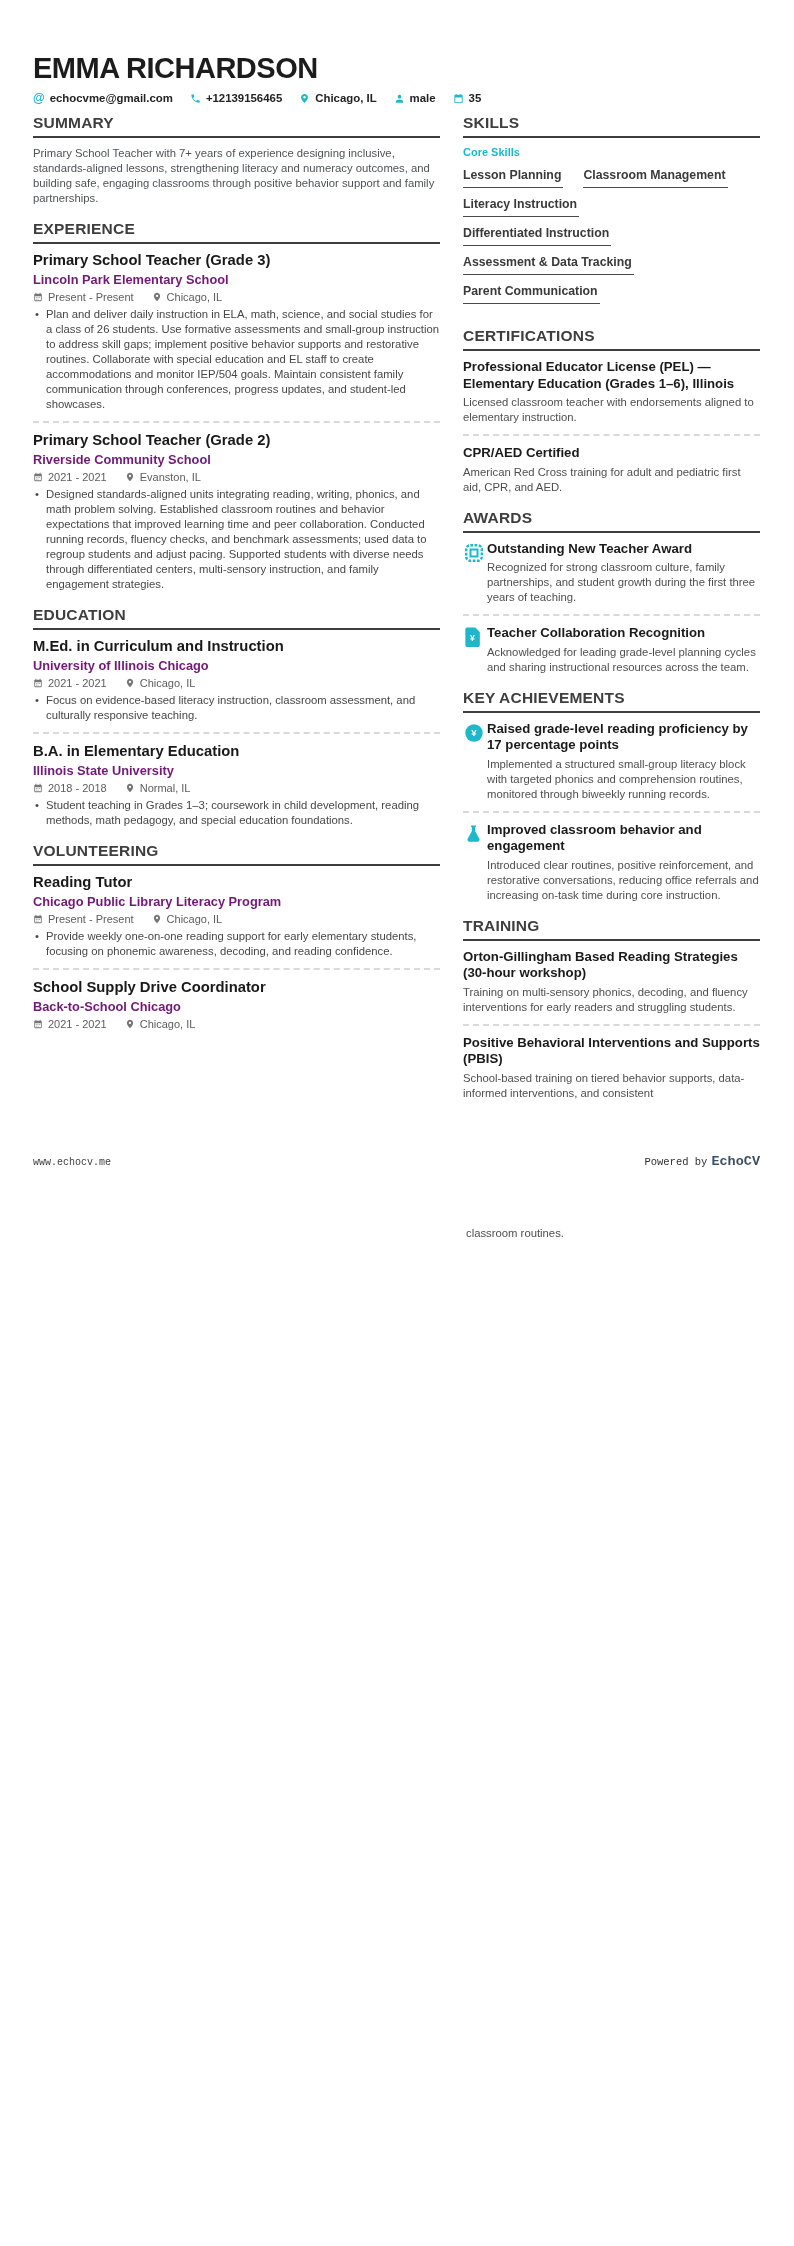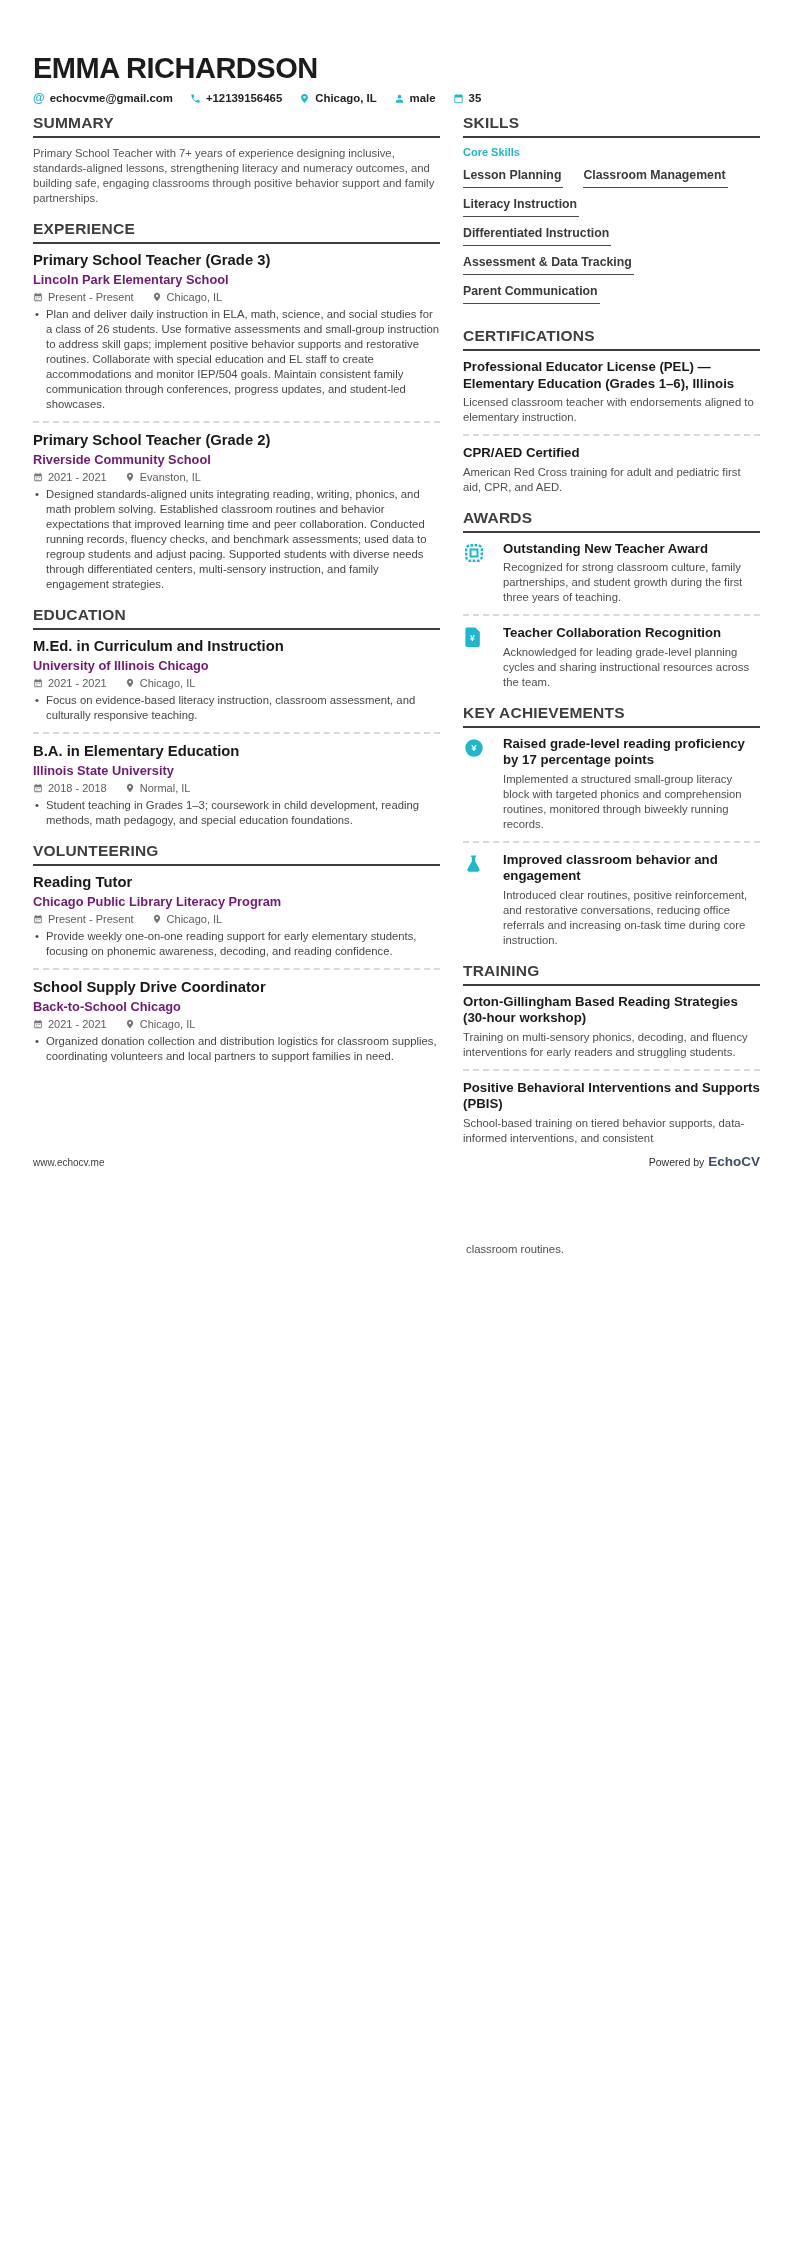--- a/index.html
+++ b/index.html
@@ -1,18 +1,18 @@
 <!DOCTYPE html>
 <html><head>
 <meta charset="utf-8">
 <style>
   html,body{margin:0;padding:0;background:#ffffff;}
   body{font-family:"Liberation Sans", sans-serif; -webkit-font-smoothing:antialiased;}
   .sheet{width:794px;height:2246px;background:#fff;position:relative;overflow:hidden;}
-  .page{height:1123px;position:relative;box-sizing:border-box;padding:0 34px 0 33px;margin-top:16px;}
+  .page{height:1123px;position:relative;box-sizing:border-box;padding:0 34px 0 33px;}
 
   
   h1.name{font-size:29px;line-height:29px;font-weight:800;color:#1c1c1c;letter-spacing:-0.5px;margin:54px 0 0;}
   .job-title{font-size:17px;line-height:18px;font-weight:700;color:#1eb8cd;margin-top:6px;}
   .contact-row{display:flex;align-items:center;gap:17px;margin-top:8px;font-size:11.4px;font-weight:700;color:#232323;}
   .c-item{display:inline-flex;align-items:center;gap:5px;}
   .cicon{color:#1eb8cd;display:inline-flex;align-items:center;}
   .cicon svg{display:block;}
   .at-glyph{font-size:12px;font-weight:700;color:#1eb8cd;}
 
@@ -39,26 +39,26 @@
   .dash{border-top:2px dashed #d9d9d9;margin:9px 0;}
 
   
   .group-label{font-size:11px;font-weight:800;color:#1eb8cd;margin:2px 0 10px;}
   .skill-wrap{display:flex;flex-wrap:wrap;}
   .skill{display:inline-block;font-size:12.3px;font-weight:700;color:#3a3a3a;border-bottom:1.8px solid #4a4a4a;padding:0 2px 5px 0;margin:0 20px 9px 0;white-space:nowrap;}
 
   .item-name{font-size:13.2px;line-height:16.5px;font-weight:800;color:#1b1b1b;margin:0 0 3px;}
   .item-desc{font-size:11.3px;line-height:15px;color:#4f4f4f;margin:0;}
 
-  .ico-entry{display:flex;gap:16px;}
+  .ico-entry{display:flex;}
   .ico-cell{flex:0 0 24px;padding-top:1px;color:#1eb8cd;}
   .ico-cell svg{display:block;}
 
   
-  .footer{position:absolute;left:33px;right:34px;bottom:8px;display:flex;justify-content:space-between;align-items:baseline;}
+  .footer{position:absolute;left:33px;right:34px;bottom:8px;display:flex;justify-content:space-between;align-items:baseline;font-family:Liberation Mono, monospace;}
   .site{font-size:10px;color:#3f3f3f;text-decoration:none;}
   .powered{font-size:10.5px;color:#2f2f2f;}
   .brand{font-size:13.5px;font-weight:600;color:#3d4f63;margin-left:4px;}
 
   
   .overflow-text{position:absolute;left:466px;top:49px;font-size:11.3px;line-height:15px;color:#4f4f4f;}
 </style>
 </head>
 <body>
 
@@ -268,21 +268,20 @@
                 </span>
               <span class="m">
                   <span class="micon">
                     <svg width="10" height="10" viewBox="0 0 24 24" fill="currentColor">
                       <path d="M12 2C7.9 2 4.5 5.4 4.5 9.5c0 5.6 7.5 12.5 7.5 12.5s7.5-6.9 7.5-12.5C19.5 5.4 16.1 2 12 2zm0 10.2a2.7 2.7 0 1 1 0-5.4 2.7 2.7 0 0 1 0 5.4z"></path>
                     </svg>
                   </span>
                   <span>Chicago, IL</span>
                 </span>
             </div>
-            <div class="bullet">Organized donation collection and distribution logistics for classroom supplies, coordinating volunteers and local partners to support families in need.</div>
           </article>
         </section>
 
       </div>
 
       <div class="col-right">
 
         <section class="first">
           <h2 class="sec">SKILLS</h2>
           <div class="group-label">Core Skills</div>

